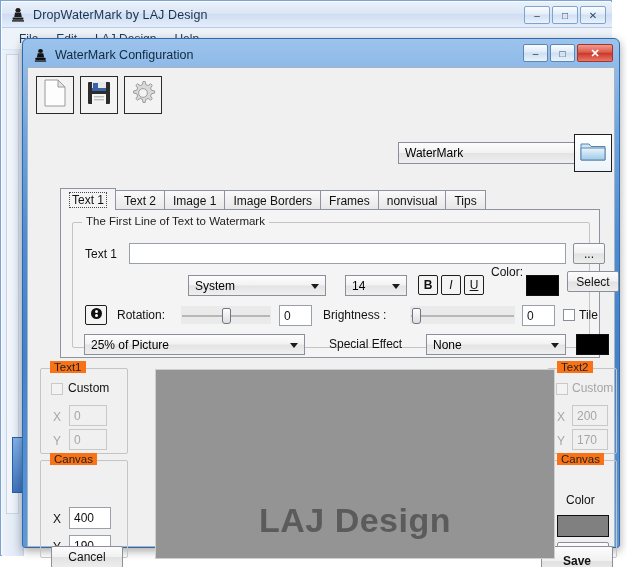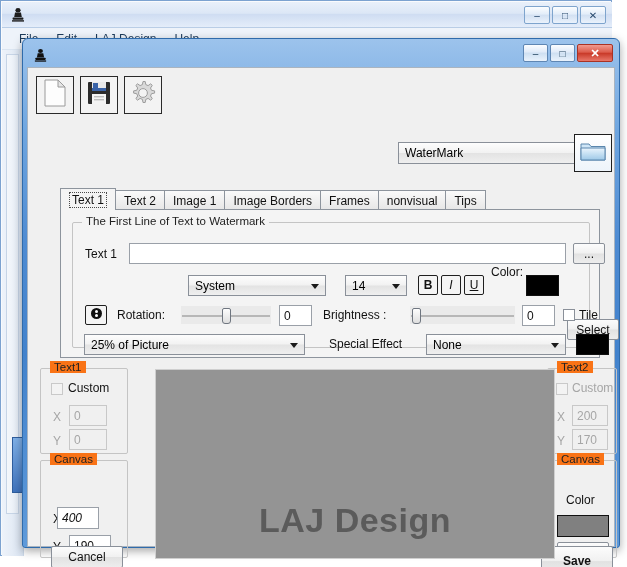--- a/index.html
+++ b/index.html
@@ -195,20 +195,21 @@
 
     <div class="bg-titlebar">
       <span class="bg-title-icon">
         <svg class="stamp-icon" width="16" height="16" viewBox="0 0 16 16">
           <ellipse cx="8" cy="3.2" rx="2.6" ry="2.2" fill="#1d1d1d"></ellipse>
           <path d="M5 5.6 L11 5.6 L11.8 10 L4.2 10 Z" fill="#1d1d1d"></path>
           <rect x="2.6" y="10.4" width="10.8" height="2.3" rx="0.6" fill="#1d1d1d"></rect>
           <rect x="2" y="13.2" width="12" height="1.4" fill="#1d1d1d"></rect>
         </svg>
       </span>
+      <span class="bg-title-text">DropWaterMark by LAJ Design</span>
       <div class="bg-winbtns">
         <div class="bg-winbtn">–</div>
         <div class="bg-winbtn">□</div>
         <div class="bg-winbtn">✕</div>
       </div>
     </div>
 
     <div class="bg-menubar">
       <div class="bg-menu-item">File</div>
       <div class="bg-menu-item">Edit</div>
@@ -229,20 +230,21 @@
 
     <div class="dlg-titlebar">
       <span class="dlg-title-icon">
         <svg class="stamp-icon" width="15" height="15" viewBox="0 0 16 16">
           <ellipse cx="8" cy="3.2" rx="2.6" ry="2.2" fill="#111"></ellipse>
           <path d="M5 5.6 L11 5.6 L11.8 10 L4.2 10 Z" fill="#111"></path>
           <rect x="2.6" y="10.4" width="10.8" height="2.3" rx="0.6" fill="#111"></rect>
           <rect x="2" y="13.2" width="12" height="1.4" fill="#111"></rect>
         </svg>
       </span>
+      <span class="dlg-title-text">WaterMark Configuration</span>
       <div class="dlg-winbtns">
         <div class="dlg-winbtn">–</div>
         <div class="dlg-winbtn">□</div>
         <div class="dlg-winbtn close">✕</div>
       </div>
     </div>
 
     <div class="dlg-body">
 
       <div class="toolbar">
@@ -345,21 +347,21 @@
             <span>14</span>
             <span class="arrow"></span>
           </div>
 
           <div class="btn sq" style="position:absolute; left:345px; top:52px; width:20px; height:20px; font-weight:bold;">B</div>
           <div class="btn sq" style="position:absolute; left:368px; top:52px; width:20px; height:20px; font-style:italic;">I</div>
           <div class="btn sq" style="position:absolute; left:391px; top:52px; width:20px; height:20px; text-decoration:underline;">U</div>
 
           <span class="lbl" style="position:absolute; left:418px; top:42px;">Color:</span>
           <div class="swatch" style="position:absolute; left:453px; top:52px; width:33px; height:21px; background:#000;"></div>
-          <div class="btn" style="position:absolute; left:494px; top:48px; width:52px; height:21px;margin-top:48px;">Select</div>
+          <div class="btn" style="position:absolute; left:494px; top:48px; width:52px; height:21px;">Select</div>
 
           <div class="btn sq" style="position:absolute; left:12px; top:82px; width:22px; height:20px;">
             <span>
               <svg width="13" height="13" viewBox="0 0 13 13">
                 <circle cx="6.5" cy="6.5" r="5.5" fill="#111"></circle>
                 <circle cx="6.5" cy="4.4" r="1.5" fill="#fff"></circle>
                 <circle cx="6.5" cy="8.4" r="1.5" fill="#fff"></circle>
               </svg>
             </span>
           </div>
@@ -406,21 +408,21 @@
         </div>
         <span class="lbl dim" style="position:absolute; left:12px; top:65px;">Y</span>
         <div class="tfield dim" style="position:absolute; left:28px; top:60px; width:38px; height:21px;">
           <span>0</span>
         </div>
       </div>
 
       <div class="gbox" style="left:12px; top:392px; width:88px; height:98px;">
         <span class="legend">Canvas</span>
         <span class="lbl" style="position:absolute; left:12px; top:51px;">X</span>
-        <div class="tfield" style="position:absolute; left:16px; top:46px; width:42px; height:22px;font-style:italic;">
+        <div class="tfield" style="position:absolute; left:28px; top:46px; width:42px; height:22px;">
           <span>400</span>
         </div>
         <span class="lbl" style="position:absolute; left:12px; top:79px;">Y</span>
         <div class="tfield" style="position:absolute; left:28px; top:74px; width:42px; height:22px;">
           <span>190</span>
         </div>
       </div>
 
       <div class="btn" style="position:absolute; left:23px; top:478px; width:72px; height:22px;">Cancel</div>
 

